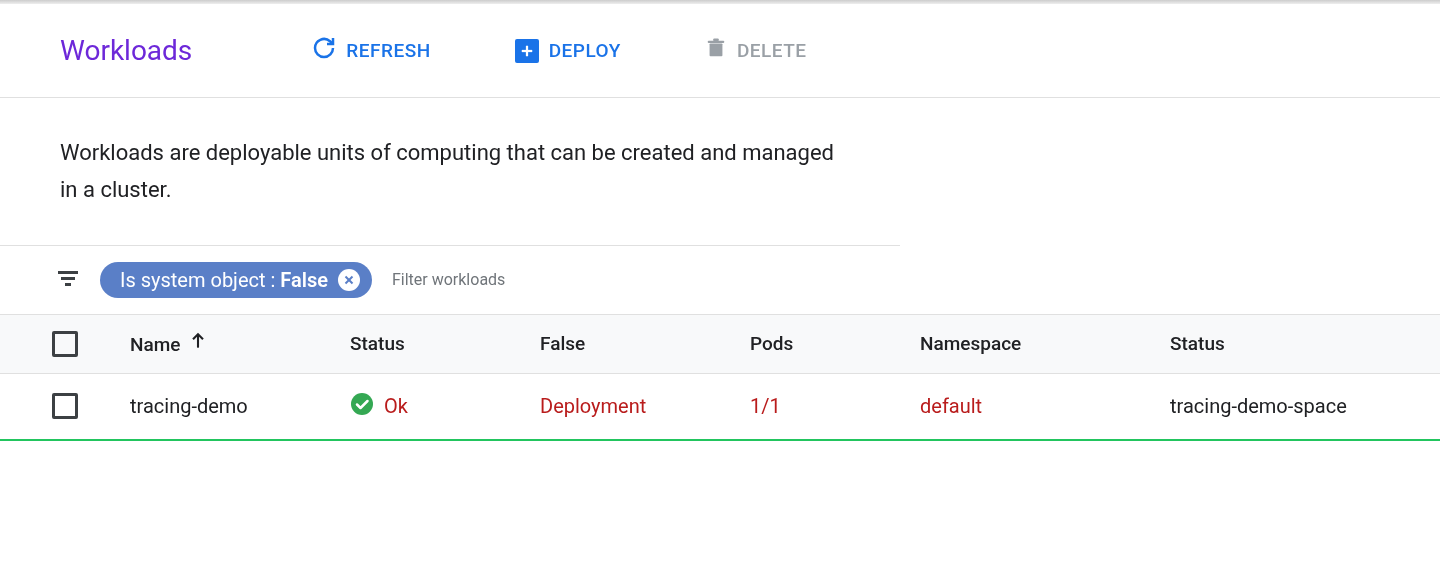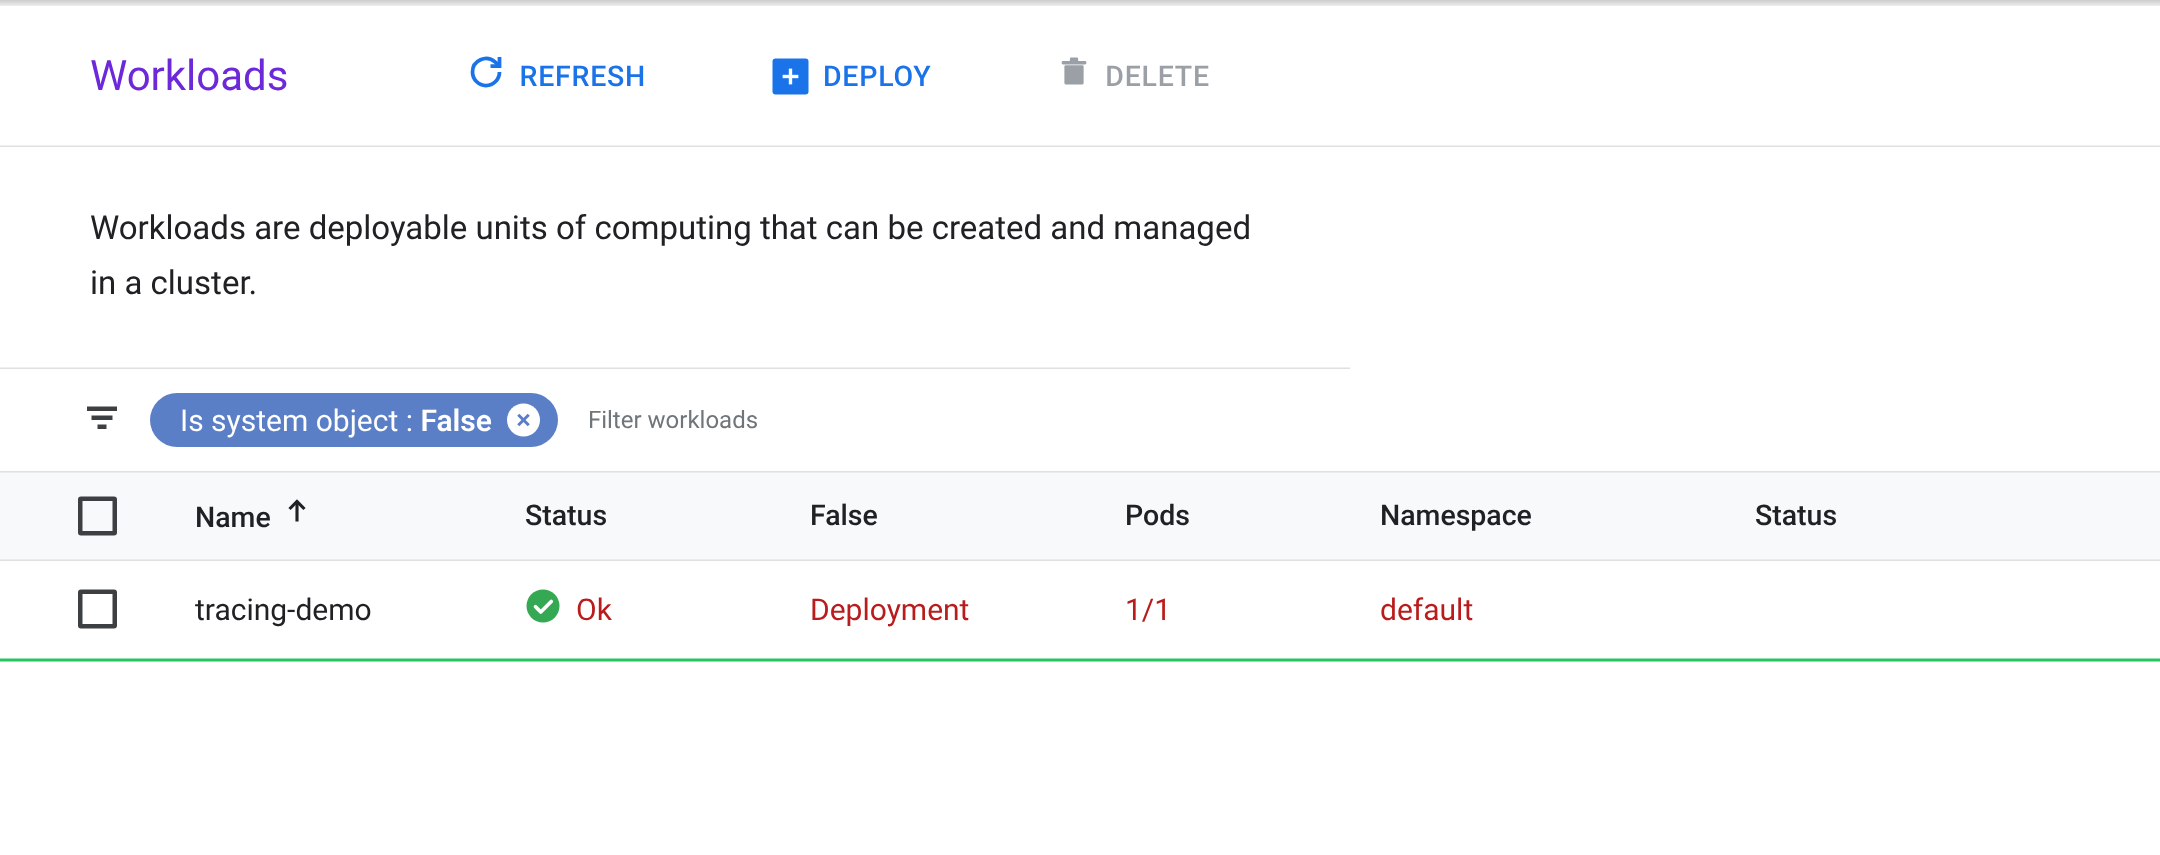--- a/index.html
+++ b/index.html
@@ -300,14 +300,15 @@
         <svg class="status-icon" viewBox="0 0 24 24">
           <circle cx="12" cy="12" r="11" fill="#34a853"></circle>
           <path d="M7 12.5 L10.5 16 L17.5 9" fill="none" stroke="#fff" stroke-width="2.5" stroke-linecap="round" stroke-linejoin="round"></path>
         </svg>
       </span>
       <span class="muted">Ok</span>
     </div>
     <div class="col-type muted">Deployment</div>
     <div class="col-pods muted">1/1</div>
     <div class="col-namespace muted">default</div>
+    <div class="col-cluster dark">tracing-demo-space</div>
   </div>
 </div>
 
 </body></html>

